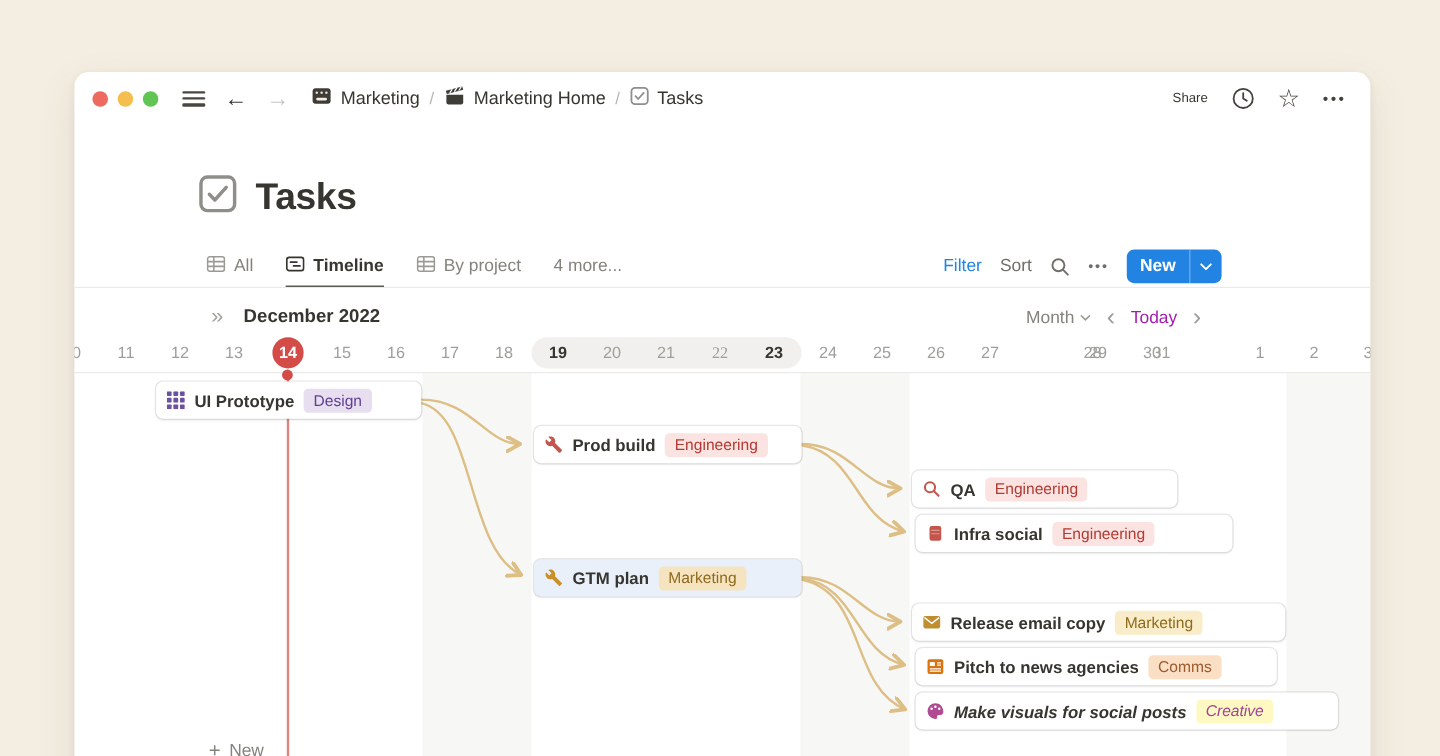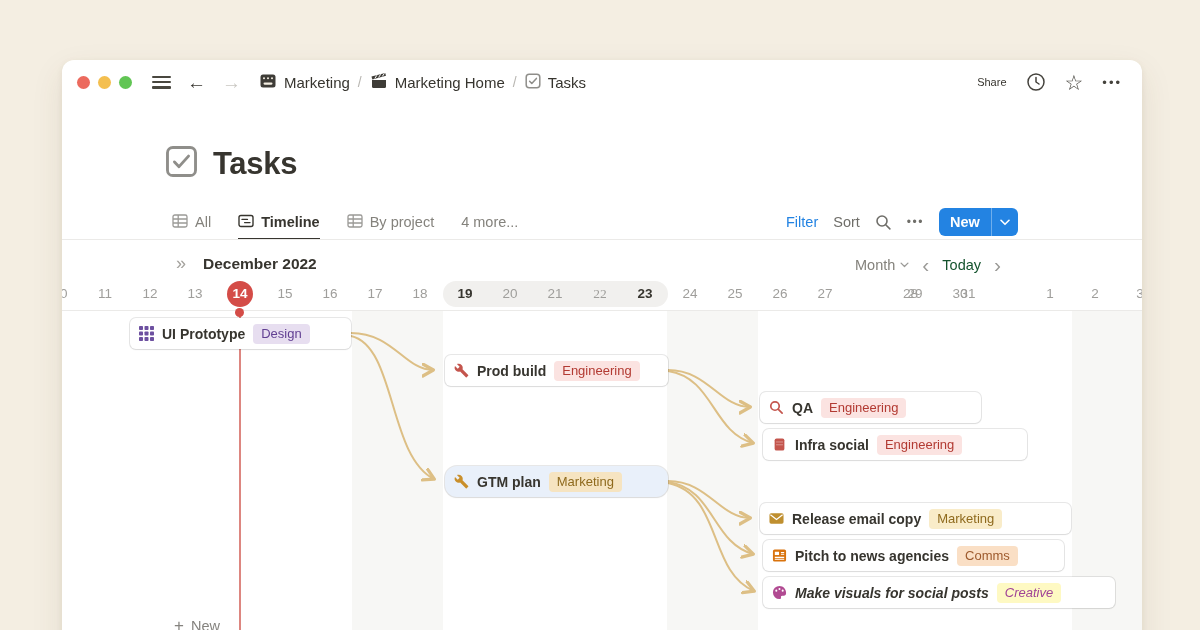--- a/index.html
+++ b/index.html
@@ -42,36 +42,36 @@
   .new-btn{display:flex;align-items:stretch;height:28px;background:#2383e2;border-radius:6px;color:#fff;overflow:hidden;cursor:pointer;}
   .new-btn .lbl{display:flex;align-items:center;padding:0 11px;font-size:14.5px;font-weight:bold;}
   .new-btn .chev{display:flex;align-items:center;padding:0 8px;border-left:1px solid rgba(255,255,255,.35);}
   .divider{position:absolute;left:0;width:100%;height:1px;background:#ebeae8;}
   
   .tl-chevrons{position:absolute;left:114px;top:193px;color:#a5a39e;font-size:18px;cursor:pointer;}
   .tl-month{position:absolute;left:141px;top:195px;font-size:15.5px;font-weight:bold;}
   .tl-header-right{position:absolute;left:793px;top:194px;display:flex;align-items:center;gap:13px;}
   .scale{display:flex;align-items:center;gap:5px;color:#84827c;font-size:14.5px;cursor:pointer;}
   .nav-chev{color:#9b9a97;font-size:21px;line-height:1;cursor:pointer;}
-  .today-lbl{font-size:14.5px;color:#14532d;cursor:pointer;}
+  .today-lbl{font-size:14.5px;color:#a21caf;cursor:pointer;}
   
   .date-row{position:absolute;left:0;top:221px;width:1080px;height:26px;}
   .range-pill{position:absolute;left:381px;top:0;width:225px;height:26px;border-radius:13px;background:#f1f0ee;}
   .day{position:absolute;top:0;width:32px;height:26px;line-height:26px;text-align:center;font-size:13.5px;color:#9f9e9b;}
   .day.strong{color:#37352f;font-weight:bold;}
   .day.today{background:#d44c47;color:#fff;font-weight:bold;border-radius:50%;width:26px;height:26px;line-height:26px;}
   
   .band{position:absolute;top:251px;bottom:0;background:#f7f7f5;z-index:1;}
   .today-pin{position:absolute;left:173px;top:248px;width:9px;height:9px;border-radius:50%;background:#d44c47;z-index:6;}
   .today-line{position:absolute;left:177px;top:253px;bottom:0;width:2px;background:#dd8680;z-index:2;}
   .connectors{position:absolute;left:0;top:0;z-index:3;pointer-events:none;}
   .card{position:absolute;height:31px;display:flex;align-items:center;gap:8px;padding:0 9px;
         background:#fff;border-radius:6px;z-index:4;box-sizing:border-box;cursor:pointer;
         box-shadow:0 0 0 1px rgba(15,15,15,.10),0 1px 2px rgba(15,15,15,.06);white-space:nowrap;}
-  .card.selected{background:#e9f0fa;border-radius:12px;}
+  .card.selected{background:#e9f0fa;}
   .card .ttl{font-size:14px;font-weight:bold;color:#37352f;}
   .card .tag{font-size:13px;padding:2px 8px;border-radius:4px;line-height:16px;}
   .card .cicon{display:flex;align-items:center;}
   .new-row{position:absolute;left:112px;top:556px;display:flex;align-items:center;gap:7px;
            color:#85837f;font-size:14.5px;z-index:5;cursor:pointer;}
   .new-row .plus{font-size:17px;}
 </style>
 </head>
 <body>
 

